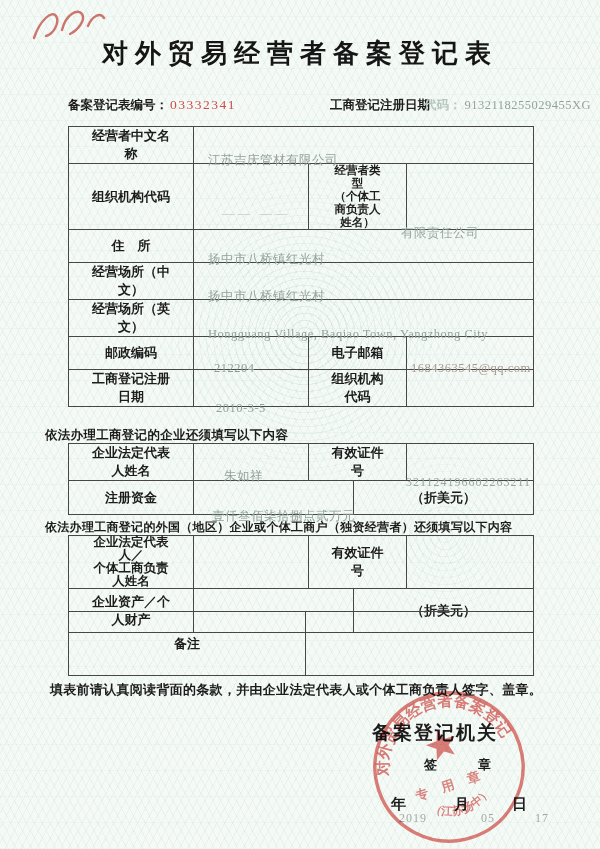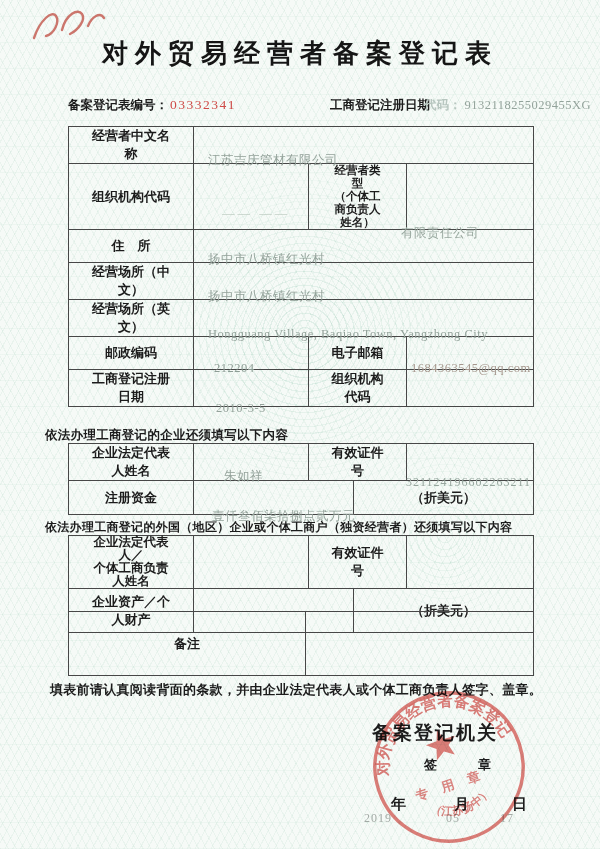--- a/index.html
+++ b/index.html
@@ -50,21 +50,21 @@
   .fv-cap{left:18px;bottom:-11px;}
   td.usd{text-align:right;padding-right:10px;}
   .heading{position:absolute;left:45px;font-size:12.5px;font-weight:bold;white-space:nowrap;letter-spacing:0.3px;}
   td.remarks-lbl{text-align:left;vertical-align:top;padding:7px 0 0 10px;}
 
   .footnote{position:absolute;left:50px;top:681px;font-size:13px;font-weight:bold;letter-spacing:0.3px;}
   .authority{position:absolute;left:372px;top:720px;font-size:19px;font-weight:bold;letter-spacing:2px;}
   .seal-label{position:absolute;left:424px;top:756px;font-size:13px;font-weight:bold;letter-spacing:14px;}
   .ymd{position:absolute;top:795px;font-size:15px;font-weight:bold;}
   .y-l{left:391px;} .m-l{left:454px;} .d-l{left:512px;}
-  .ymd-val{position:absolute;top:811px;font-size:12px;color:#a2aaa5;letter-spacing:1px;}
+  .ymd-val{position:absolute;top:811px;font-size:12px;color:#a2aaa5;letter-spacing:1px;margin-left:35px;}
   .y-v{left:364px;} .m-v{left:446px;} .d-v{left:500px;}
 
   .stamp{position:absolute;left:364px;top:688px;width:175px;height:160px;opacity:.88;mix-blend-mode:multiply;}
   .scribble{position:absolute;left:26px;top:0;width:86px;height:50px;opacity:.75;}
 </style>
 </head>
 <body>
 
 <div class="page">
 

